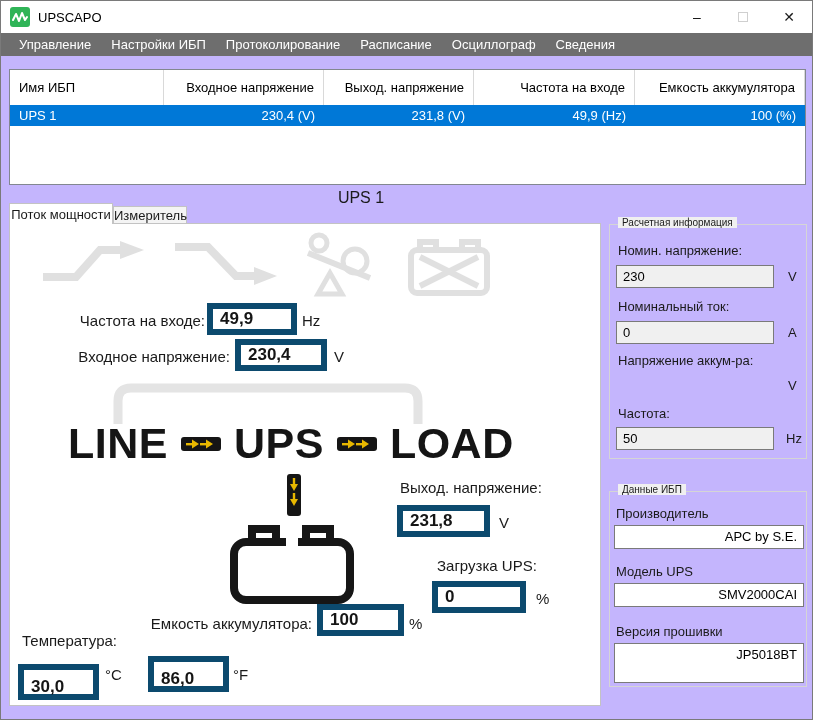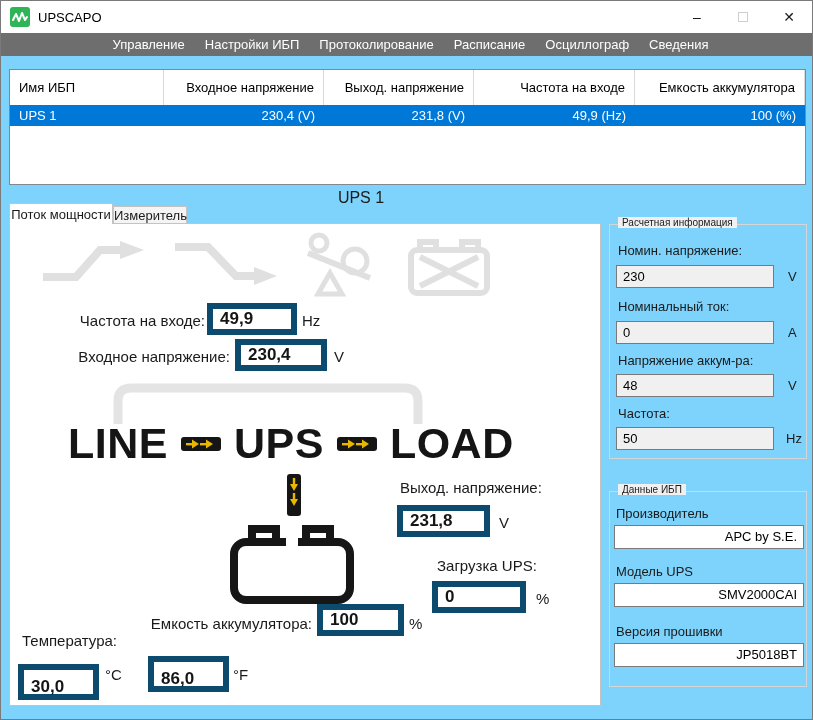--- a/index.html
+++ b/index.html
@@ -1,34 +1,34 @@
 <!DOCTYPE html>
 <html><head>
 <meta charset="utf-8">
 <style>
   * { margin:0; padding:0; box-sizing:border-box; }
   html,body { background:#d4d4d4; }
   body { font-family:"Liberation Sans", sans-serif; }
 
-  .window { position:relative; width:813px; height:720px; background:#7dd3fc;
+  .window { position:relative; width:813px; height:720px; background:#c4b5fd;
             border:1px solid #7a7a7a; overflow:hidden; }
 
   
   .titlebar { position:absolute; top:0; left:0; right:0; height:32px; background:#ffffff;
               display:flex; align-items:center; }
   .app-icon { width:20px; height:20px; margin-left:9px; flex:0 0 auto; }
   .title-text { margin-left:8px; font-size:13px; color:#000; }
   .win-controls { margin-left:auto; display:flex; height:100%; }
   .win-btn { width:46px; height:100%; display:flex; align-items:center; justify-content:center;
              font-size:14px; color:#1a1a1a; }
   .max-glyph { width:10px; height:10px; border:1px solid #cfcfcf; display:block; }
 
   
   .menubar { position:absolute; top:32px; left:0; right:0; height:23px; background:#6e6e6e;
-             display:flex; align-items:center; padding-left:8px;justify-content:center; }
+             display:flex; align-items:center; padding-left:8px; }
   .menu-item { color:#ffffff; font-size:13px; padding:0 10px; line-height:23px; cursor:default; }
 
   
   .ups-table { position:absolute; left:8px; top:68px; width:797px; height:116px;
                background:#ffffff; border:1px solid #828790; font-size:13px; overflow:hidden; }
   .t-header { display:flex; height:35px; }
   .t-h-cell { display:flex; align-items:center; padding:0 9px; border-right:1px solid #d9d9d9;
               color:#000; white-space:nowrap; }
   .t-h-cell.num { justify-content:flex-end; }
   .t-row { display:flex; height:21px; background:#0078d7; color:#ffffff; }
@@ -215,34 +215,33 @@
 
     <div class="gb-label" style="left:8px; top:18px;">Номин. напряжение:</div>
     <div class="gb-input" style="left:6px; top:40px; width:158px; height:23px;">230</div>
     <div class="gb-unit" style="left:178px; top:44px;">V</div>
 
     <div class="gb-label" style="left:8px; top:74px;">Номинальный ток:</div>
     <div class="gb-input" style="left:6px; top:96px; width:158px; height:23px;">0</div>
     <div class="gb-unit" style="left:178px; top:100px;">A</div>
 
     <div class="gb-label" style="left:8px; top:128px;">Напряжение аккум-ра:</div>
-    <div class="gb-input" style="left:6px; top:149px; width:158px; height:23px;">48</div>
     <div class="gb-unit" style="left:178px; top:153px;">V</div>
 
     <div class="gb-label" style="left:8px; top:181px;">Частота:</div>
     <div class="gb-input" style="left:6px; top:202px; width:158px; height:23px;">50</div>
     <div class="gb-unit" style="left:176px; top:206px;">Hz</div>
   </div>
 
   <div class="groupbox" style="left:608px; top:490px; width:198px; height:196px;">
     <div class="gb-title">Данные ИБП</div>
 
     <div class="gb-label" style="left:6px; top:14px;">Производитель</div>
     <div class="gb-input white" style="left:4px; top:33px; width:190px; height:24px;">APC by S.E.</div>
 
     <div class="gb-label" style="left:6px; top:72px;">Модель UPS</div>
     <div class="gb-input white" style="left:4px; top:91px; width:190px; height:24px;">SMV2000CAI</div>
 
     <div class="gb-label" style="left:6px; top:132px;">Версия прошивки</div>
-    <div class="gb-input white" style="left:4px; top:151px; width:190px; height:24px;text-align:right;">JP5018BT</div>
+    <div class="gb-input white" style="left:4px; top:151px; width:190px; height:40px;text-align:right;">JP5018BT</div>
   </div>
 
 </div>
 
 </body></html>

